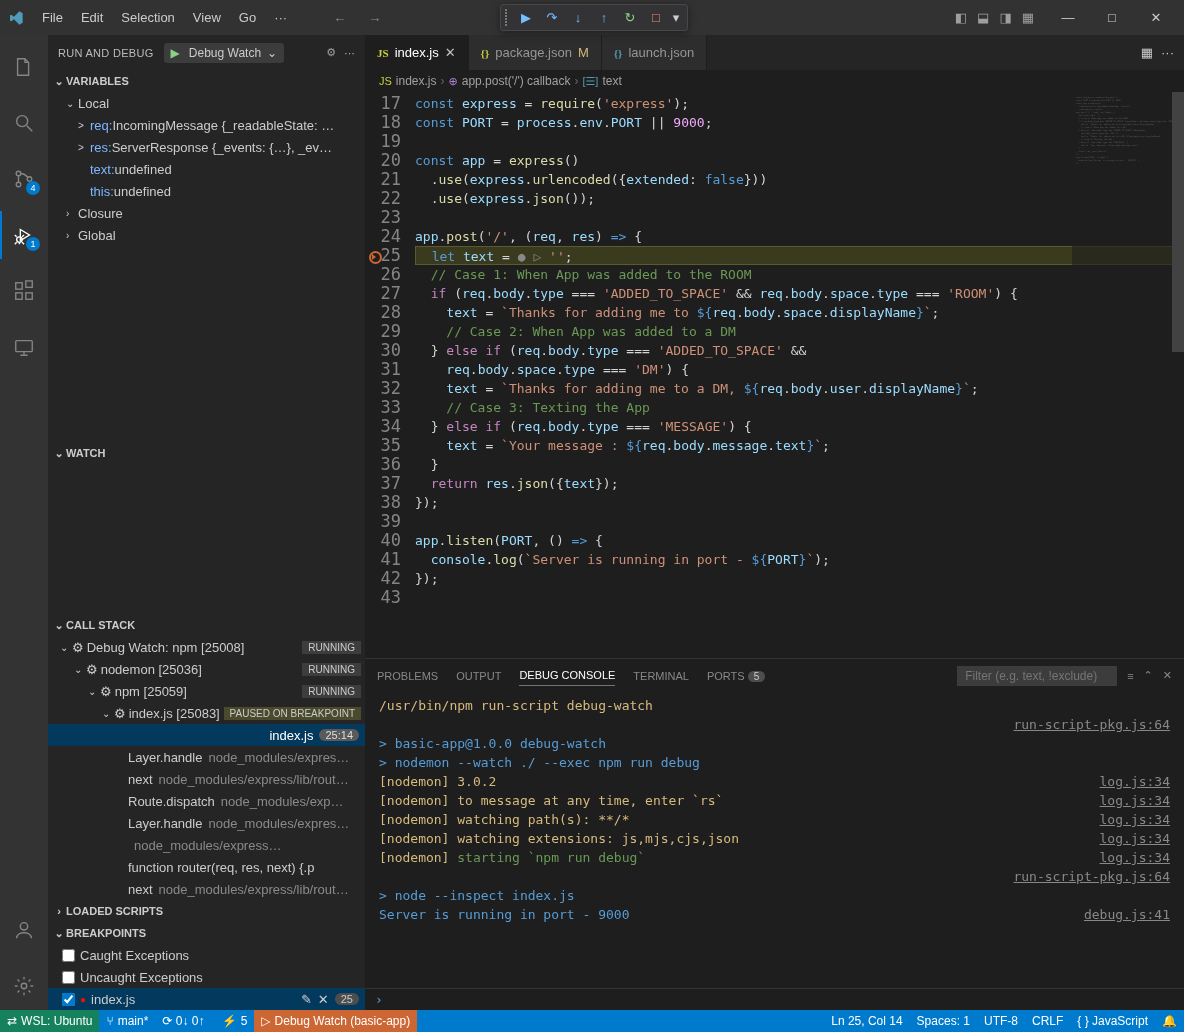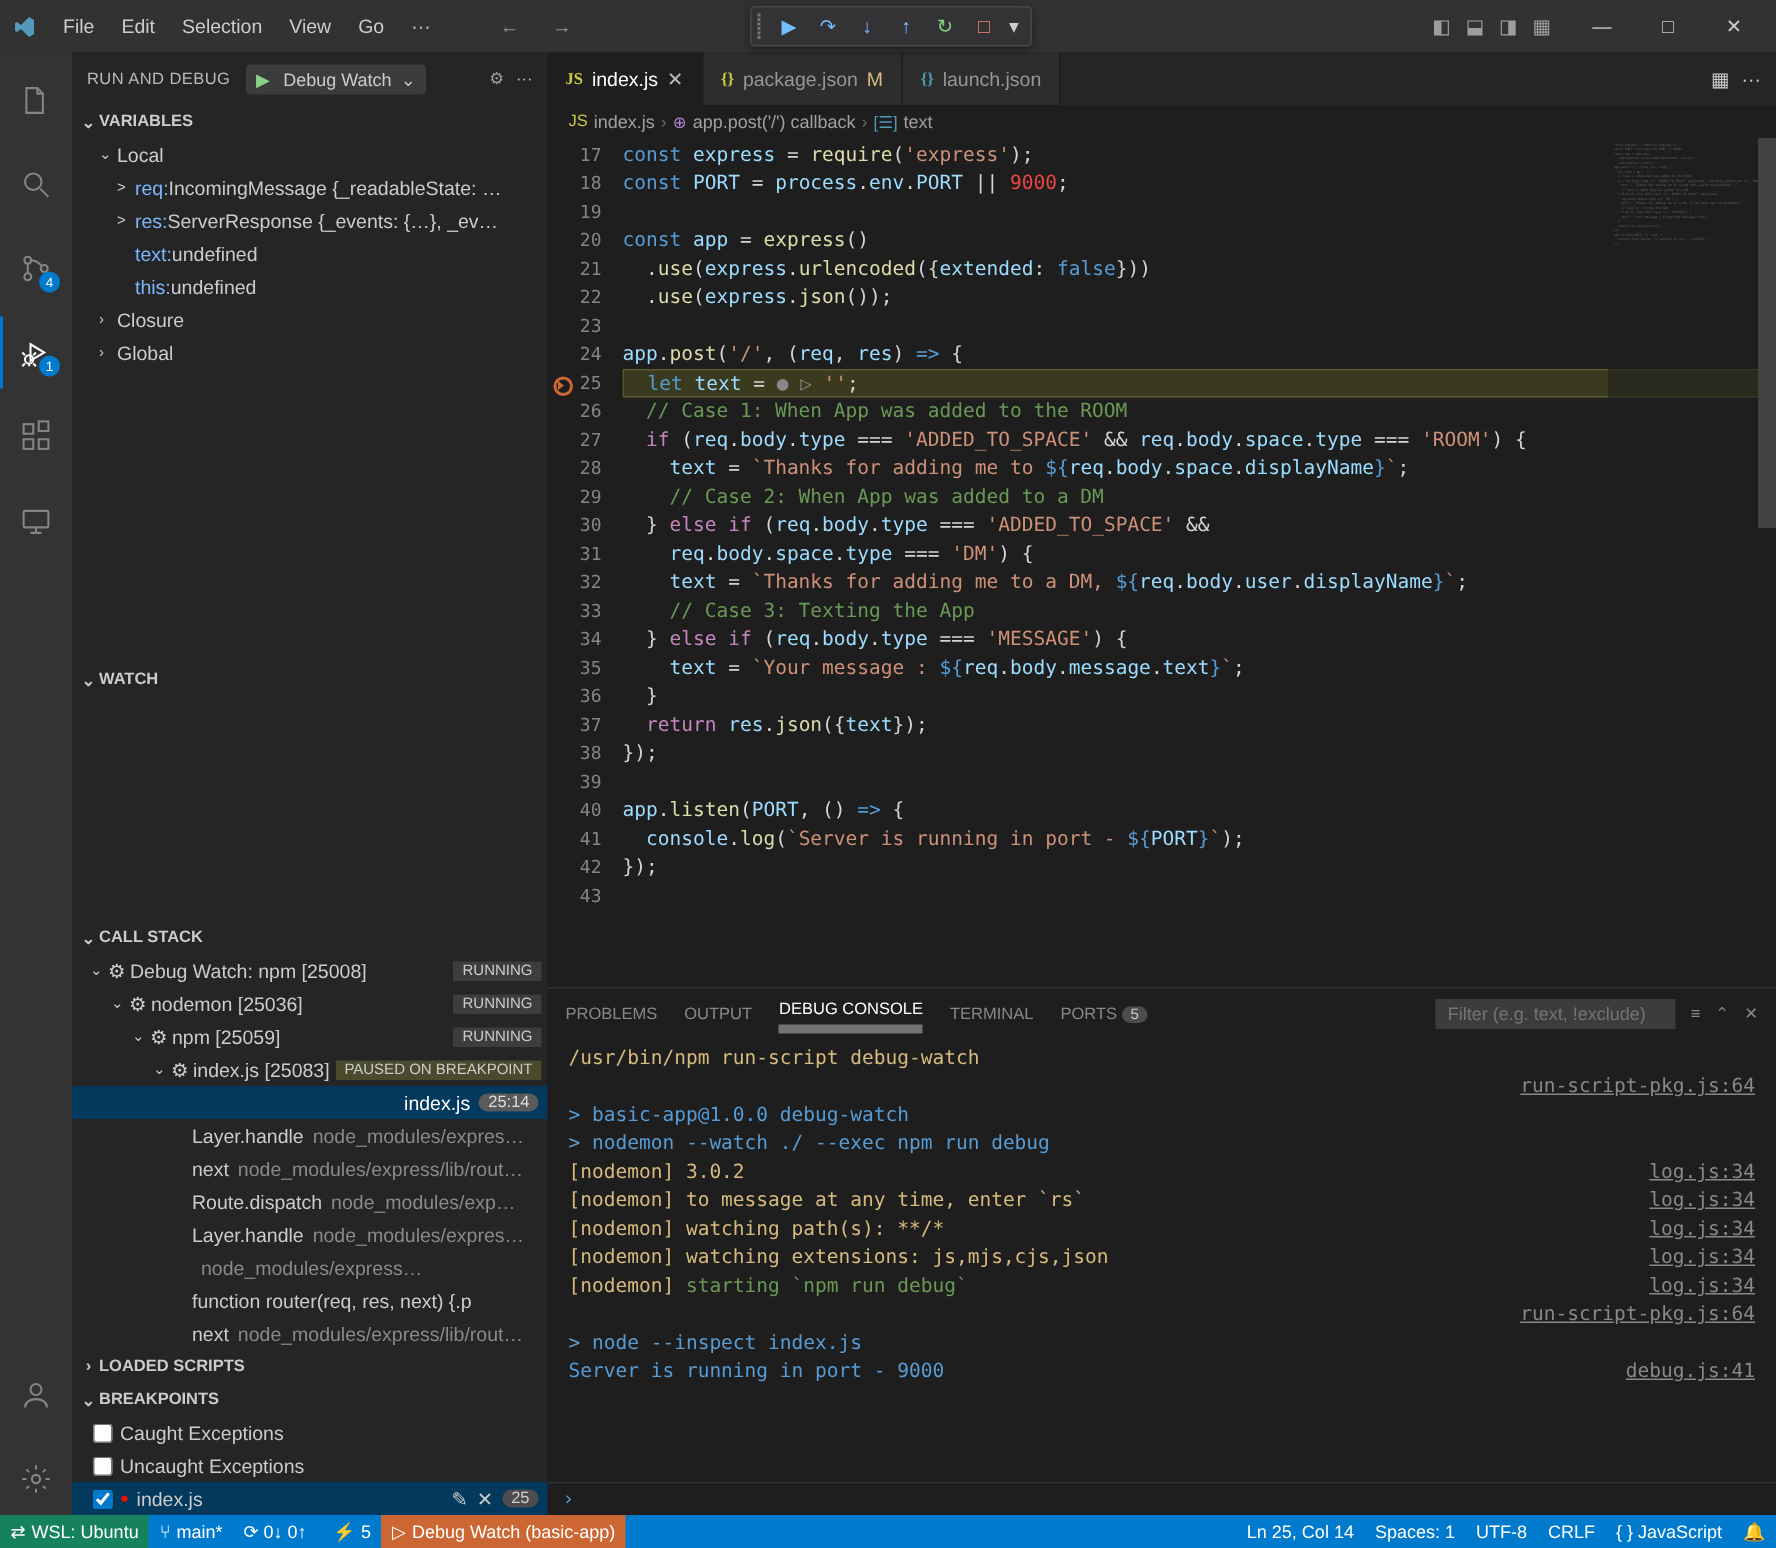--- a/index.html
+++ b/index.html
@@ -76,37 +76,37 @@
 .tab { display: flex; align-items: center; gap: 6px; padding: 0 12px; background: #2d2d2d; color: #969696; border-right: 1px solid #1e1e1e; font-size: 13px; }
 .tab.active { background: #1e1e1e; color: #fff; }
 .tab .x { opacity: .7; }
 .tab .mod { color: #d7ba7d; }
 .tabs .tab-actions { margin-left: auto; display: flex; align-items: center; gap: 8px; padding: 0 10px; color: #ccc;}
 
 .breadcrumb { height: 22px; background: #1e1e1e; display: flex; align-items: center; padding: 0 14px; font-size: 12px; color: #a0a0a0; gap: 4px; }
 .breadcrumb .sep { color: #666; }
 
 .code-wrap { flex: 1; display: flex; background: #1e1e1e; min-height: 0; position: relative; }
-.gutter { width: 50px; text-align: right; color: #858585; font-family: Consolas, monospace; font-size: 12px; padding-top: 2px; user-select: none; }
+.gutter { width: 50px; text-align: right; color: #858585; font-family: Consolas, monospace; font-size: 17px; padding-top: 2px; user-select: none; }
 .gutter .gl { height: 19px; line-height: 19px; padding-right: 14px; position: relative; }
 .gutter .gl.bp::before { content:''; position:absolute; left:4px; top:5px; width:9px; height:9px; border:2px solid #cc6633; border-radius:50%; background: transparent; }
 .gutter .gl.bp::after { content:''; position:absolute; left:7px; top:8px; width:0; height:0; border-top:3px solid transparent; border-bottom:3px solid transparent; border-left:4px solid #cc6633; }
 .code { flex: 1; font-family: Consolas, monospace; font-size: 13px; line-height: 19px; padding-top: 2px; white-space: pre; overflow: hidden; }
 .cl { height: 19px; }
 .cl.exec { background: #3a3a1e; border: 1px solid #5a5a2e; box-sizing: border-box; }
-.k { color: #569cd6; } .k2 { color: #c586c0; } .s { color: #ce9178; } .fnc { color: #dcdcaa; } .v { color: #9cdcfe; } .c { color: #6a9955; } .n { color: #ef4444; } .p { color: #d4d4d4; }
+.k { color: #569cd6; } .k2 { color: #c586c0; } .s { color: #ce9178; } .fnc { color: #dcdcaa; } .v { color: #9cdcfe; } .c { color: #6a9955; } .n { color: #f0abfc; } .p { color: #d4d4d4; }
 .minimap { width: 100px; background: #1e1e1e; position: absolute; right: 12px; top: 0; bottom: 0; opacity: .6; font-size: 2px; line-height: 3px; color: #888; overflow: hidden; padding: 4px; font-family: monospace; }
 .minimap div { white-space: pre; }
 .scrollbar-v { position:absolute; right:0; top:0; bottom:0; width:12px; }
 .scrollbar-v .thumb { position:absolute; right:0; width:12px; background:#424242; }
 
 .panel { height: 352px; background: #1e1e1e; border-top: 1px solid #333; display: flex; flex-direction: column; }
 .panel-tabs { height: 33px; display: flex; align-items: center; padding: 0 12px; gap: 18px; font-size: 11px; color: #888; }
 .panel-tabs .pt { padding: 4px 0; }
-.panel-tabs .pt.active { color: #fff; border-bottom: 6px solid #737373; text-align: center; }
+.panel-tabs .pt.active { color: #fff; border-bottom: 1px solid #737373; text-align: center; }
 .panel-tabs .pcount { background: #4d4d4d; border-radius: 8px; padding: 0 6px; font-size: 10px; color: #ccc; }
 .panel-tabs .right { margin-left: auto; display: flex; align-items: center; gap: 10px; }
 .panel-tabs input.filter { background: #3c3c3c; border: none; color: #ccc; padding: 3px 8px; font-size: 12px; width: 160px; }
 .console { flex: 1; font-family: Consolas, monospace; font-size: 13px; line-height: 19px; padding: 4px 14px; overflow: hidden; position: relative; }
 .console .cl2 { display: flex; }
 .console .cl2 .msg { flex: 1; }
 .console .cl2 .src { color: #888; text-decoration: underline; white-space: nowrap; }
 .yel { color: #d7ba7d; }
 .cy { color: #569cd6; }
 .gr { color: #6a9955; }

